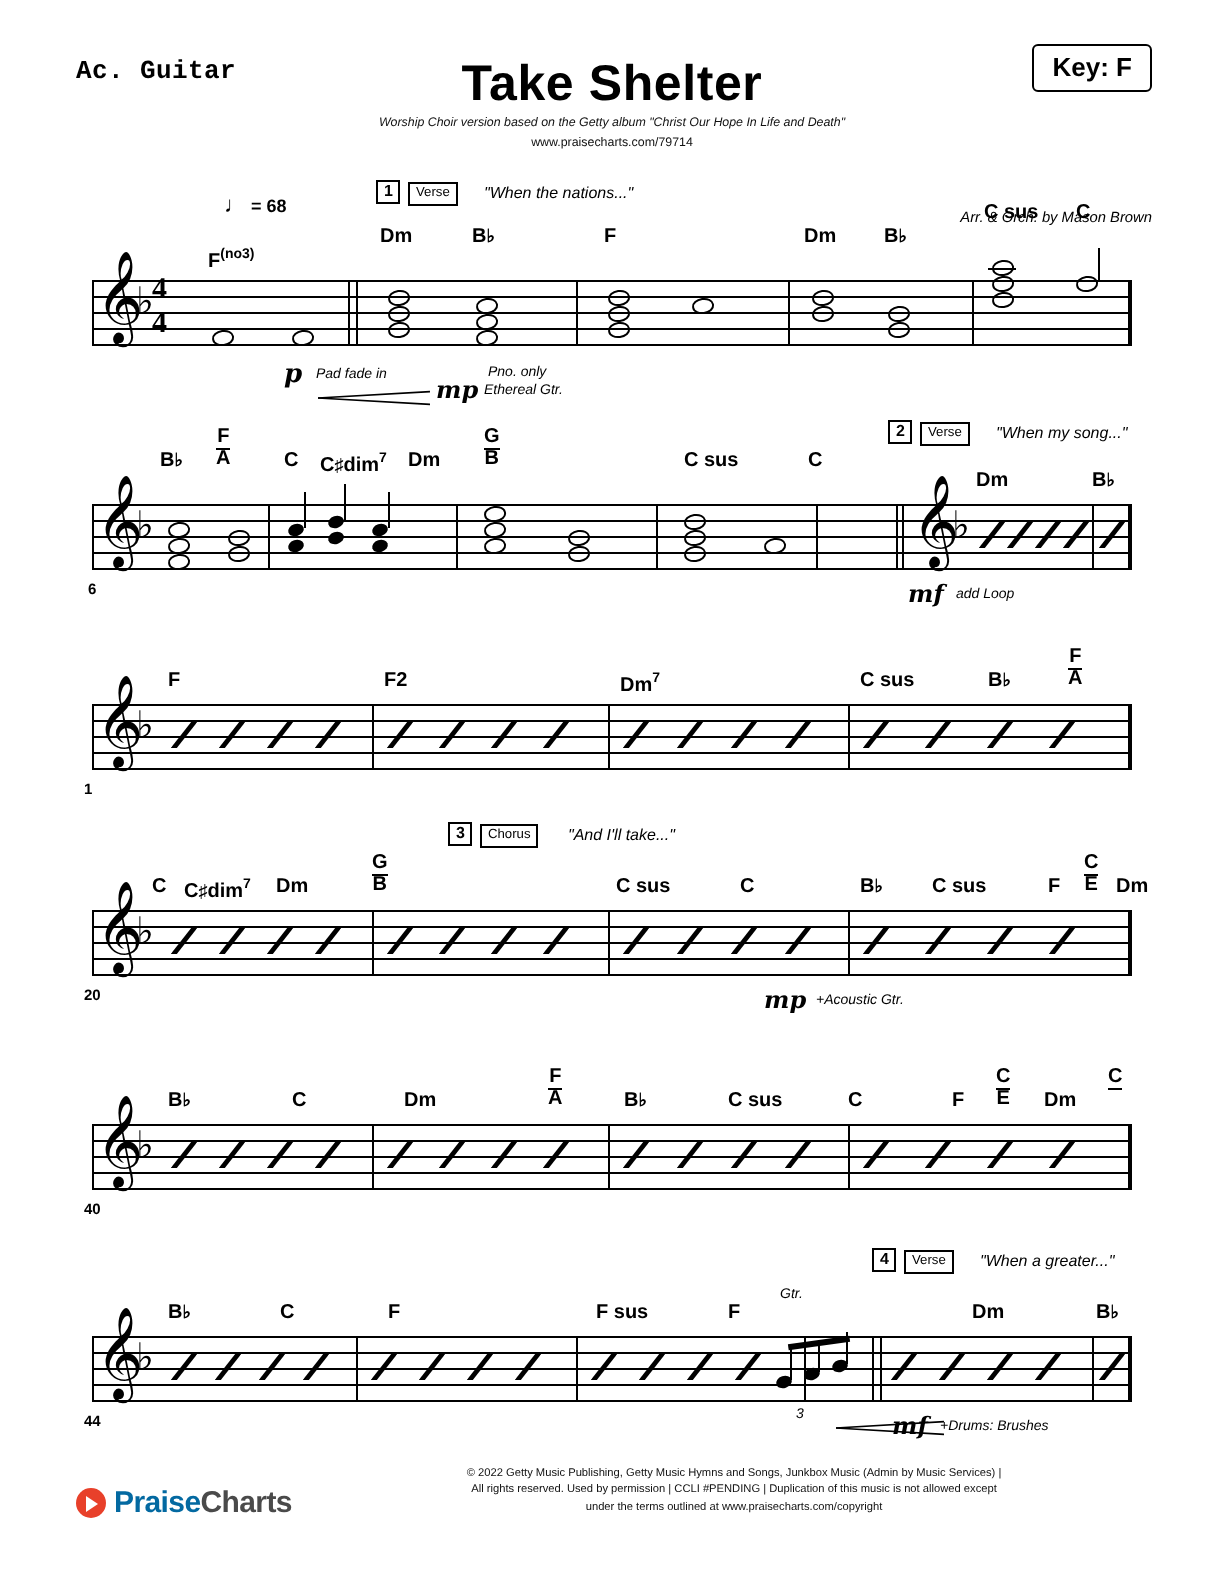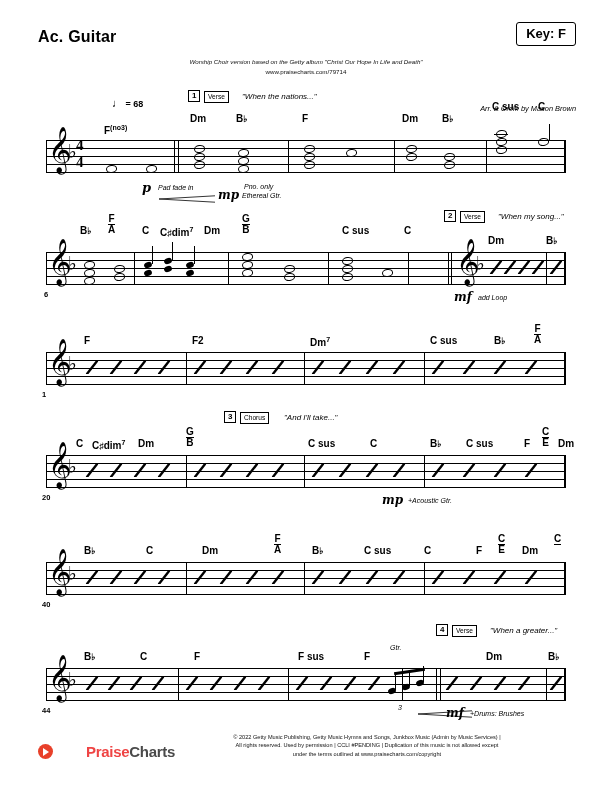--- a/index.html
+++ b/index.html
@@ -10,21 +10,21 @@
     font-family: "Liberation Sans", sans-serif;
     color: #000;
     position: relative;
     overflow: hidden;
   }
   .page { position:absolute; inset:0; }
 
   
   .instrument {
     position:absolute; left:38px; top:28px;
-    font-size:16px; font-weight:bold; letter-spacing:.2px;
+    font-size:13px; font-weight:bold; letter-spacing:.2px;font-family:Liberation Mono, monospace;
   }
   .key-box {
     position:absolute; right:36px; top:22px;
     border:1px solid #000; border-radius:3px;
     padding:4px 9px 5px 9px;
     font-size:13px; font-weight:bold;
     line-height:1;
   }
   .title {
     position:absolute; left:0; right:0; top:28px;
@@ -150,35 +150,36 @@
     width:15px; height:15px; border-radius:50%;
     background:#e8402a; position:relative;
   }
   .logo .pc-mark:after{
     content:""; position:absolute; left:5px; top:3.5px;
     border-left:6px solid #fff;
     border-top:4px solid transparent;
     border-bottom:4px solid transparent;
   }
   .logo .pc-text { font-size:15px; font-weight:bold; letter-spacing:-.3px; }
-  .logo .pc-text .praise { color:#ef4444;margin-left:29px; }
+  .logo .pc-text .praise { color:#0369a1; }
   .logo .pc-text .charts { color:#4a4a4a; }
 </style>
 </head>
 <body>
 
 <div class="page">
 
   <div class="instrument">Ac. Guitar</div>
 
   <div class="key-box">
     <span>Key:</span>
     <span>F</span>
   </div>
 
+  <div class="title">Take Shelter</div>
   <div class="subtitle1">Worship Choir version based on the Getty album "Christ Our Hope In Life and Death"</div>
   <div class="subtitle2">www.praisecharts.com/79714</div>
 
   <div class="arranger">Arr. &amp; Orch. by Mason Brown</div>
 
   <div class="tempo">
     <span class="note">♩</span>
     <span>= 68</span>
   </div>
 

